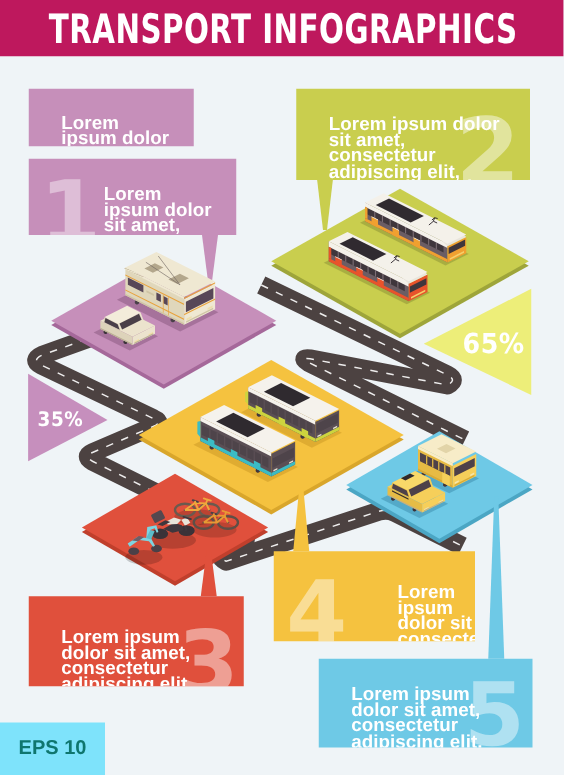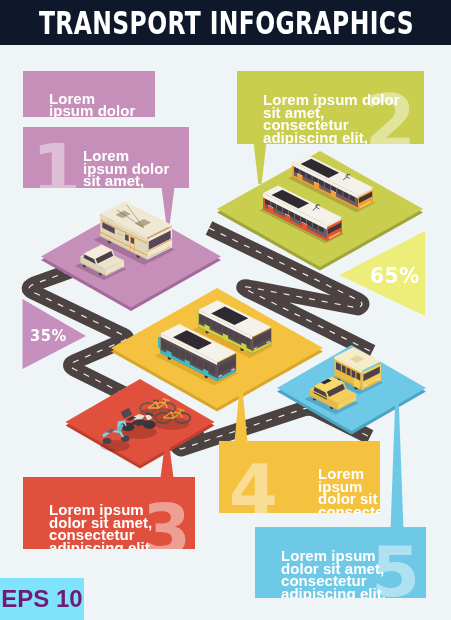--- a/index.html
+++ b/index.html
@@ -13,21 +13,21 @@
       text-align:center;font-family:"DejaVu Sans",sans-serif;font-weight:bold;
       color:#ffffff;font-size:32.5px;letter-spacing:0.5px;
       transform:scaleX(.722);transform-origin:50% 50%;}
   .cbox{position:absolute;box-sizing:border-box;overflow:hidden;}
   .ctxt{position:absolute;margin:16px;color:#ffffff;font-size:15px;line-height:12.6px;
         white-space:pre-line;letter-spacing:.05px;font-weight:bold;}
   .cnum{position:absolute;font-weight:bold;line-height:1;
         font-family:"DejaVu Sans",sans-serif;}
   .epsbadge{position:absolute;left:0;top:578px;width:84px;height:42px;}
   .epstxt{position:absolute;left:0;top:0;width:84px;height:42px;line-height:42px;
-        text-align:center;color:#701a75;font-size:24px;font-weight:bold;}
+        text-align:center;color:#0f766e;font-size:16px;font-weight:bold;}
   .pcttxt{position:absolute;color:#fff;font-weight:bold;font-size:16px;
         font-family:"DejaVu Sans",sans-serif;letter-spacing:.5px;
         transform:scaleX(.92);transform-origin:0 0;}
 </style>
 </head>
 <body>
 
 <div id="stage">
   <svg id="scene" viewBox="0 0 451 620" xmlns="http://www.w3.org/2000/svg">
 
@@ -325,21 +325,21 @@
       <ellipse cx="6" cy="3.6" rx="11" ry="4.4" fill="#000" opacity="0.18"></ellipse>
       <ellipse cx="0" cy="0" rx="3.2" ry="2.2" fill="#4b4047"></ellipse>
       <ellipse cx="13.5" cy="-1.6" rx="3.2" ry="2.2" fill="#4b4047"></ellipse>
       <path d="M -2.4,-2.6 L 3.2,-6.6 L 9.0,-6.0 L 11.4,-2.6 L 12.6,-3.2 L 10.4,-7.4 L 9.8,-12.6 L 12.4,-13.6 L 13.6,-11.0 L 14.6,-11.4 L 13.4,-15.4 L 8.0,-14.4 L 7.4,-7.8 L 2.4,-8.6 L -3.6,-4.6 Z" fill="#7ed4e0" stroke="none"></path>
       <path d="M -1.0,-6.4 L 3.0,-9.0 L 6.2,-8.4 L 2.6,-6.0 Z" fill="#6d5f68"></path>
       <path d="M 7.4,-7.8 L 9.8,-12.6 L 12.4,-11.8 L 10.2,-7.0 Z" fill="#5cbcca"></path>
     </g>
 
   </svg>
 
-  <div class="hdrbar" style="background:#0f172a">
+  <div class="hdrbar" style="background:#be185d">
     <div class="hdrtxt">TRANSPORT  INFOGRAPHICS</div>
   </div>
 
   <div class="cbox" style="left:23px;top:71px;width:132px;height:46px;background:#c68fba">
     <p class="ctxt" style="left:10px;top:5.5px;">Lorem ipsum dolor sit amet,
 consectetur adipiscing elit,
 sed do eiusmod tempor</p>
   </div>
 
   <div class="cbox" style="left:23px;top:127px;width:166px;height:61px;background:#c68fba">

